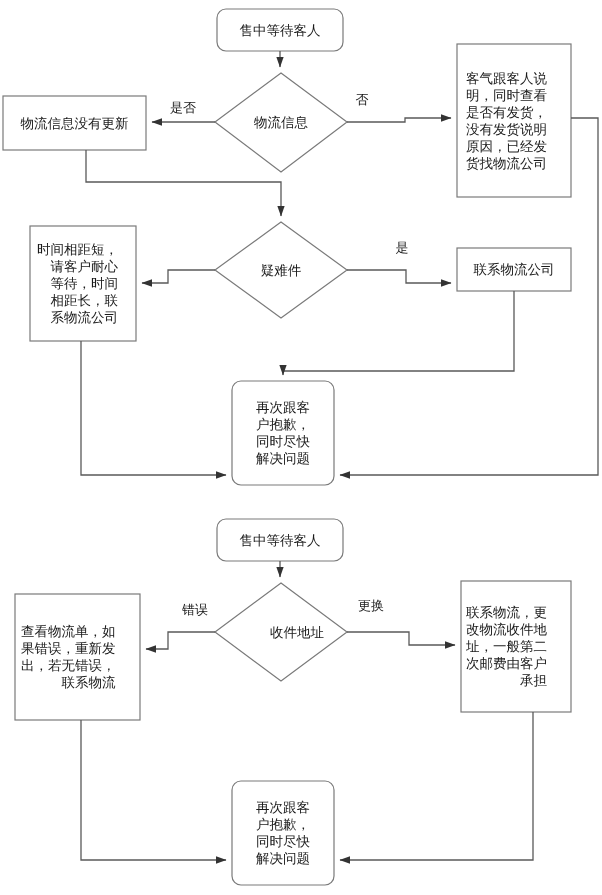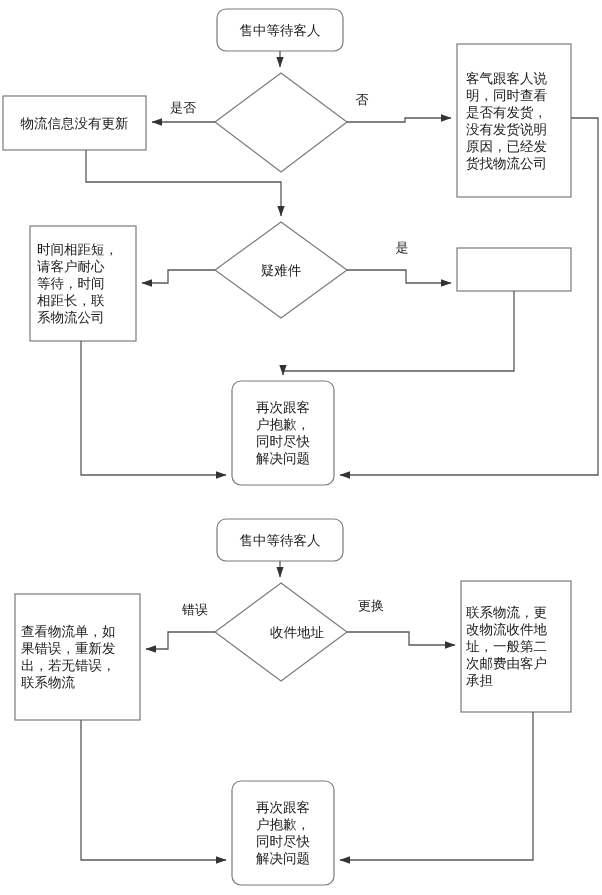--- a/index.html
+++ b/index.html
@@ -47,21 +47,21 @@
   .node-text {
     font-size: 13.5px;
   }
   .nt-center {
     text-align: center;
     display: flex;
     align-items: center;
     justify-content: center;
   }
   .nt-left {
-    text-align: left;
+    text-align: right;
     display: flex;
     align-items: center;
     justify-content: flex-start;
   }
   .edge-label {
     font-size: 13px;
     text-align: center;
   }
 </style>
 </head>
@@ -126,38 +126,40 @@
 
     <path class="conn" d="M347,632 L409,632 L409,645 L455,645" marker-end="url(#arrow)"></path>
 
     <path class="conn" d="M81,720 L81,860 L226,860" marker-end="url(#arrow)"></path>
 
     <path class="conn" d="M533,712 L533,860 L340,860" marker-end="url(#arrow)"></path>
   </svg>
 
   <div class="node-text nt-center" style="left:217px; top:9px; width:126px; height:42px;">售中等待客人</div>
 
+  <div class="node-text nt-center" style="left:215px; top:73px; width:132px; height:99px;">物流信息</div>
 
   <div class="node-text nt-center" style="left:3px; top:96px; width:143px; height:54px;">物流信息没有更新</div>
 
   <div class="node-text nt-left" style="left:466px; top:44px; width:100px; height:153px;">客气跟客人说
 明，同时查看
 是否有发货，
 没有发货说明
 原因，已经发
 货找物流公司</div>
 
   <div class="node-text nt-center" style="left:215px; top:222px; width:132px; height:96px;">疑难件</div>
 
   <div class="node-text nt-left" style="left:37px; top:226px; width:96px; height:115px;">时间相距短，
 请客户耐心
 等待，时间
 相距长，联
 系物流公司</div>
 
+  <div class="node-text nt-center" style="left:457px; top:248px; width:114px; height:43px;">联系物流公司</div>
 
   <div class="node-text nt-center" style="left:232px; top:381px; width:102px; height:104px;">再次跟客
 户抱歉，
 同时尽快
 解决问题</div>
 
   <div class="edge-label" style="left:160px; top:92px; width:46px;margin-top:8px;">是否</div>
 
   <div class="edge-label" style="left:348px; top:92px; width:28px;">否</div>
 

